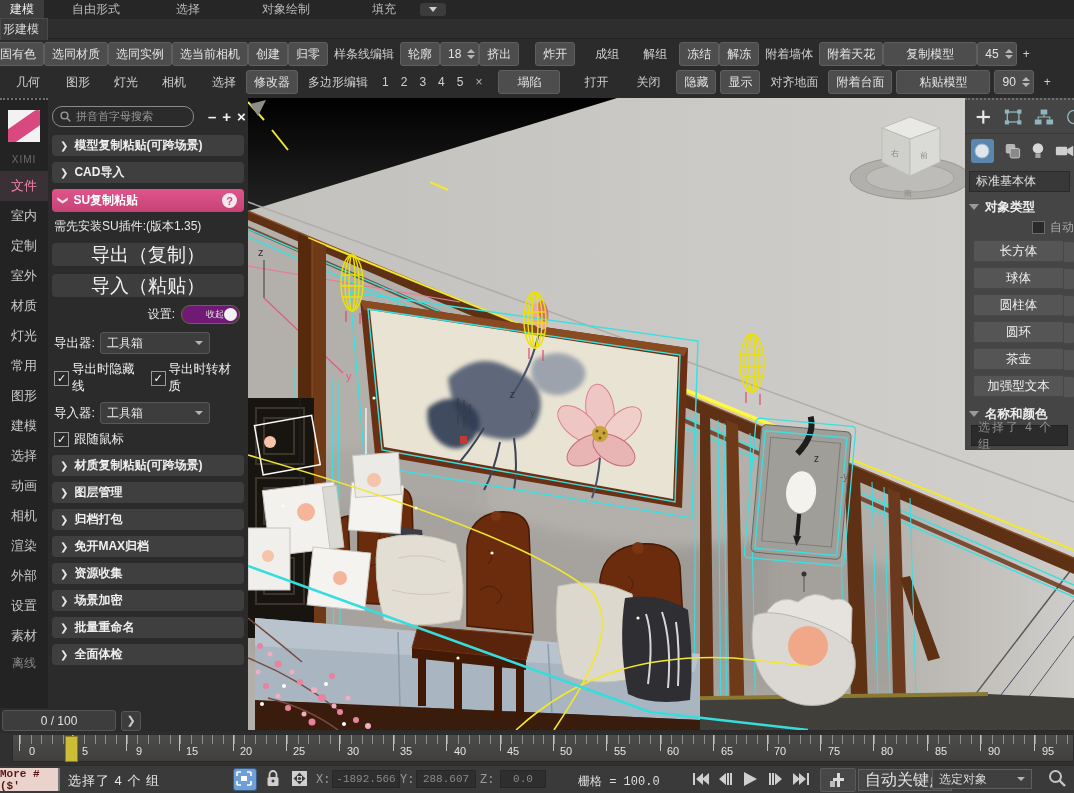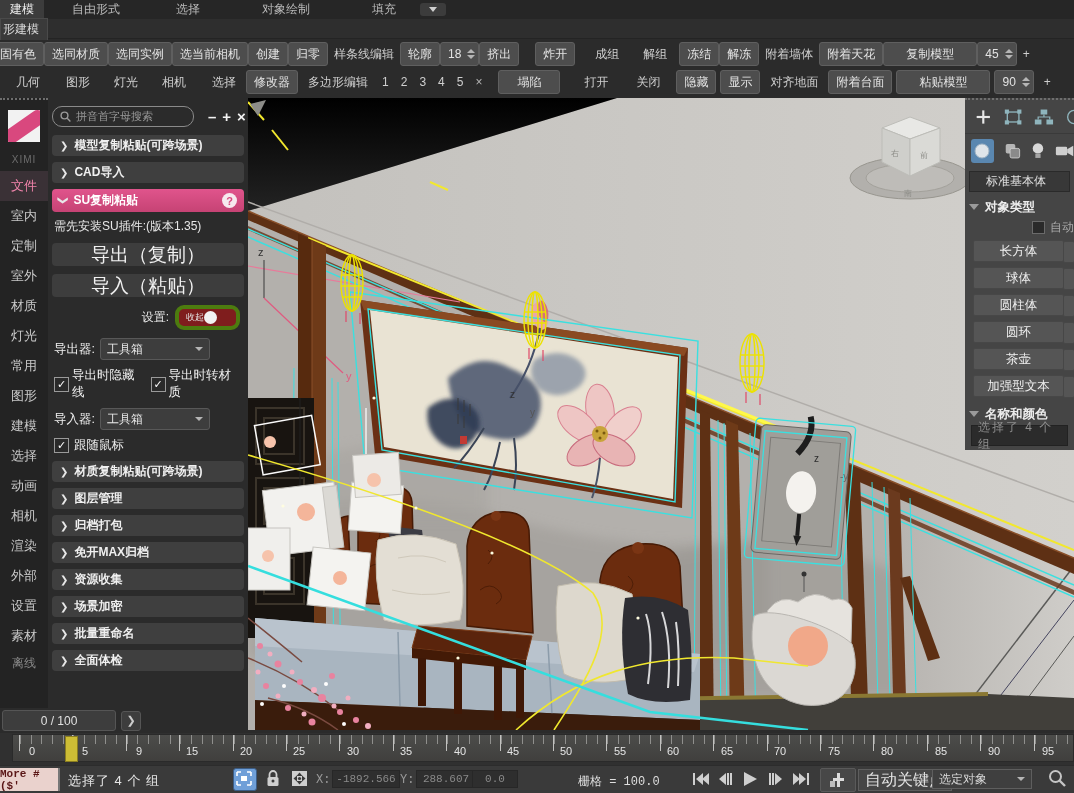--- a/index.html
+++ b/index.html
@@ -37,33 +37,33 @@
   .searchrow{display:flex;align-items:center;margin:2px 2px 8px 2px;gap:6px;}
   .searchbox{flex:0 0 126px;display:flex;align-items:center;gap:5px;border:1px solid #8a8a8a;border-radius:10px;height:19px;padding:0 7px;color:#9a9a9a;background:#2b2b2b;font-size:11px;white-space:nowrap;overflow:hidden;}
   .winbtn{color:#f2f2f2;font-size:15px;font-weight:bold;width:16px;text-align:center;}
   .su-head{display:flex;align-items:center;background:linear-gradient(180deg,#e0548c,#c64374);border-radius:4px;height:23px;margin:0 2px 6px 2px;padding:0 7px;color:#fff;font-weight:bold;font-size:12px;}
   .qmark{margin-left:auto;width:15px;height:15px;border-radius:50%;background:#f6e9ee;color:#d9487e;font-size:11px;font-weight:bold;display:flex;align-items:center;justify-content:center;}
   .two-btns{display:flex;gap:6px;margin:0 2px 7px 2px;}
   .pbtn{flex:1;background:#414141;border-radius:4px;height:22px;display:flex;align-items:center;justify-content:center;color:#f2f2f2;font-size:12px;}
   .note{color:#e8e8e8;font-size:12px;margin:2px 4px 8px 4px;}
   .widebtn{background:#3d3d3d;border-radius:4px;height:23px;margin:0 2px 8px 2px;display:flex;align-items:center;justify-content:center;color:#f0f0f0;font-size:19px;}
   .setrow{display:flex;align-items:center;justify-content:flex-end;gap:6px;margin:0 6px 8px 2px;color:#e8e8e8;}
-  .toggle{width:48px;height:17px;border-radius:9px;background:#7f1d1d;border:4px solid #4d7c0f;display:flex;align-items:center;justify-content:flex-start;padding:0 2px 0 7px;}
+  .toggle{width:48px;height:17px;border-radius:9px;background:#701a75;border:1px solid #4d7c0f;display:flex;align-items:center;justify-content:flex-end;padding:0 2px 0 7px;}
   .toggle b{font-size:9px;color:#e2e2e2;font-weight:normal;}
   .knob{width:13px;height:13px;border-radius:50%;background:#f2f2f2;}
   .formrow{display:flex;align-items:center;gap:5px;margin:0 4px 7px 4px;color:#f0f0f0;font-size:12.5px;}
   .dd{display:flex;align-items:center;justify-content:space-between;background:#3d3d3d;border:1px solid #585858;border-radius:3px;height:20px;padding:0 6px;color:#e8e8e8;width:96px;font-size:12px;}
   .cb{width:13px;height:13px;border:1px solid #9a9a9a;background:#2a2a2a;display:inline-flex;align-items:center;justify-content:center;color:#fff;font-size:11px;flex:none;}
   .numfield{background:#2e2e2e;border:1px solid #585858;color:#e8e8e8;width:40px;height:18px;display:flex;align-items:center;justify-content:center;font-size:12px;}
   
   #cmdpanel{position:absolute;left:965px;top:98px;width:109px;height:352px;background:#454545;border-top:2px dotted #6e6e6e;box-sizing:border-box;}
   .icons1{display:flex;align-items:center;gap:12px;padding:7px 0 6px 10px;border-bottom:1px solid #3a3a3a;}
   .icons2{display:flex;align-items:center;gap:10px;padding:5px 0 5px 6px;}
   .geo-active{width:26px;height:24px;background:#5a87b0;border-radius:3px;display:flex;align-items:center;justify-content:center;}
-  .cat-dd{margin:3px 4px 6px 4px;background:#383838;border:1px solid #2a2a2a;height:19px;display:flex;align-items:center;padding:0 16px;color:#e0e0e0;font-size:12px;}
+  .cat-dd{margin:3px 4px 6px 4px;background:#383838;border:1px solid #2a2a2a;height:19px;display:flex;align-items:center;padding:0 6px;color:#e0e0e0;font-size:12px;}
   .rollout{display:flex;align-items:center;gap:6px;margin:2px 4px;color:#ececec;font-weight:bold;font-size:12.5px;height:18px;}
   .rtri{width:0;height:0;border-left:5px solid transparent;border-right:5px solid transparent;border-top:6px solid #9a9a9a;}
   .autorow{display:flex;align-items:center;justify-content:flex-end;gap:5px;color:#a8a8a8;height:18px;margin:2px 0 4px 0;overflow:hidden;padding-left:44px;}
   .cmdbtn{background:#555;border:1px solid #474747;border-radius:2px;height:20px;margin:0 10px 5px 8px;display:flex;align-items:center;justify-content:center;color:#efefef;font-size:12.5px;position:relative;}
   .sliver{position:absolute;right:-12px;top:0;width:10px;height:20px;background:#555;border:1px solid #474747;border-radius:2px;}
   .namefield{margin:2px 6px;background:#2b2b2b;border:1px solid #222;height:19px;display:flex;align-items:center;padding:0 6px;color:#8d8d8d;font-size:12px;letter-spacing:2px;}
   
   #timefieldrow{position:absolute;left:0;top:708px;width:248px;height:25px;background:#2b2b2b;display:flex;align-items:center;}
   .timefield{margin-left:2px;width:112px;height:19px;background:#3d3d3d;border:1px solid #555;border-radius:3px;display:flex;align-items:center;justify-content:center;color:#e0e0e0;font-size:12px;}
   .timenext{margin-left:5px;width:18px;height:18px;background:#3d3d3d;border:1px solid #555;border-radius:3px;display:flex;align-items:center;justify-content:center;color:#ccc;font-size:11px;}
@@ -774,21 +774,21 @@
           <polygon points="3.5,9.5 7,6.5 7,12.5" fill="#3a3a3a"></polygon>
           <polygon points="15.5,9.5 12,6.5 12,12.5" fill="#3a3a3a"></polygon>
           <circle cx="9.5" cy="9.5" r="1.6" fill="#3a3a3a"></circle>
         </svg>
     </div>
     <span class="coordlab" style="left:316px">X:</span>
     <div class="val" style="left:332px;width:56px">-1892.566</div>
     <span class="coordlab" style="left:400px">Y:</span>
     <div class="val" style="left:416px;width:48px">288.607</div>
     <span class="coordlab" style="left:480px">Z:</span>
-    <div class="val" style="left:472px;width:34px">0.0</div>
+    <div class="val" style="left:500px;width:34px">0.0</div>
     <div class="grid-text">栅格 = 100.0</div>
     <div class="pbgroup">
       <span class="pb">
           <svg width="16" height="12" viewBox="0 0 16 12">
             <rect x="0" y="0" width="2" height="12" fill="#cfcfcf"></rect>
             <polygon points="10,0 3,6 10,12" fill="#cfcfcf"></polygon>
             <polygon points="16,0 9,6 16,12" fill="#cfcfcf"></polygon>
           </svg>
         </span>
       <span class="pb">

